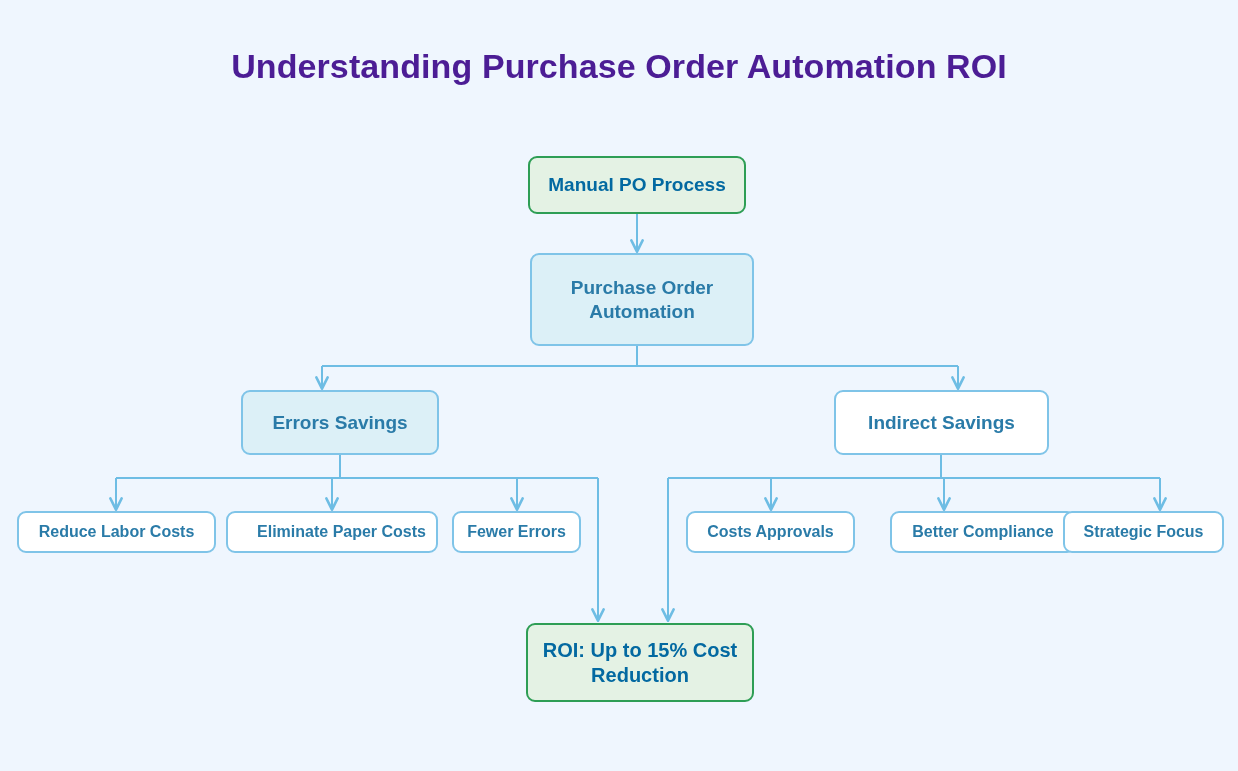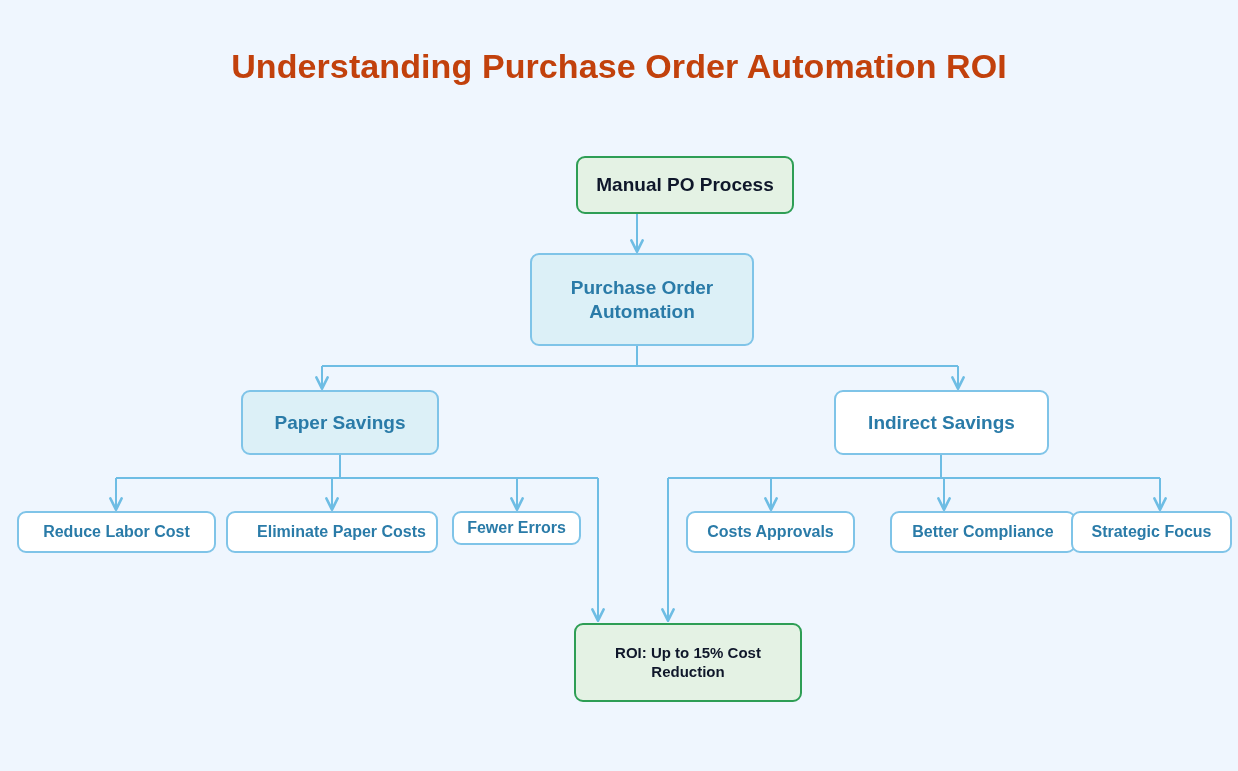--- a/index.html
+++ b/index.html
@@ -30,21 +30,21 @@
   }
   .page-title {
     position: absolute;
     left: 0;
     top: 47px;
     width: 1238px;
     text-align: center;
     font-size: 34px;
     font-weight: 700;
     letter-spacing: 0.1px;
-    color: #c2410c;
+    color: #4c1d95;
     white-space: nowrap;
   }
   .node {
     position: absolute;
     box-sizing: border-box;
     display: flex;
     align-items: center;
     justify-content: center;
     text-align: center;
     border-radius: 9px;
@@ -53,45 +53,44 @@
     color: #2a7ba8;
     font-size: 16px;
     font-weight: 700;
     line-height: 1.25;
     padding: 4px 10px;
     z-index: 2;
   }
   .node.accent-green {
     border-color: #2e9e55;
     background: #e4f2e4;
-    color: #0f172a;
-    margin-left: 48px;
+    color: #0369a1;
   }
   .node.accent-cyan {
     border-color: #7fc4e8;
     background: #dcf0f7;
   }
   .node.big {
     font-size: 19px;
   }
   .node.mid {
-    font-size: 15px;
+    font-size: 20px;
     text-align: center;
   }
   
   #node-manual      { left: 528px; top: 156px; width: 218px; height: 58px; }
   #node-automation  { left: 530px; top: 253px; width: 224px; height: 93px; }
   #node-direct      { left: 241px; top: 390px; width: 198px; height: 65px; }
   #node-indirect    { left: 834px; top: 390px; width: 215px; height: 65px; }
   #node-labor       { left: 17px;  top: 511px; width: 199px; height: 42px; }
   #node-paper       { left: 226px; top: 511px; width: 212px; height: 42px; justify-content: flex-end; }
-  #node-errors      { left: 452px; top: 511px; width: 129px; height: 34px; }
+  #node-errors      { left: 452px; top: 511px; width: 129px; height: 42px; }
   #node-approvals   { left: 686px; top: 511px; width: 169px; height: 42px; }
   #node-compliance  { left: 890px; top: 511px; width: 186px; height: 42px; }
-  #node-strategic   { left: 1063px;top: 511px; width: 161px; height: 42px; margin-left: 8px; }
+  #node-strategic   { left: 1063px;top: 511px; width: 161px; height: 42px; }
   #node-roi         { left: 526px; top: 623px; width: 228px; height: 79px; }
 </style>
 </head>
 <body>
 
 <div id="canvas">
 
   <div class="page-title">Understanding Purchase Order Automation ROI</div>
 
   <svg id="edge-layer" viewBox="0 0 1238 771" width="1238" height="771" aria-hidden="true">
@@ -127,29 +126,29 @@
 
   <div class="node accent-green big" id="node-manual">
     <span>Manual PO Process</span>
   </div>
 
   <div class="node accent-cyan big" id="node-automation">
     <span>Purchase Order Automation</span>
   </div>
 
   <div class="node accent-cyan big" id="node-direct">
-    <span>Paper Savings</span>
+    <span>Errors Savings</span>
   </div>
 
   <div class="node big" id="node-indirect">
     <span>Indirect Savings</span>
   </div>
 
   <div class="node" id="node-labor">
-    <span>Reduce Labor Cost</span>
+    <span>Reduce Labor Costs</span>
   </div>
 
   <div class="node" id="node-paper">
     <span>Eliminate Paper Costs</span>
   </div>
 
   <div class="node" id="node-errors">
     <span>Fewer Errors</span>
   </div>
 

